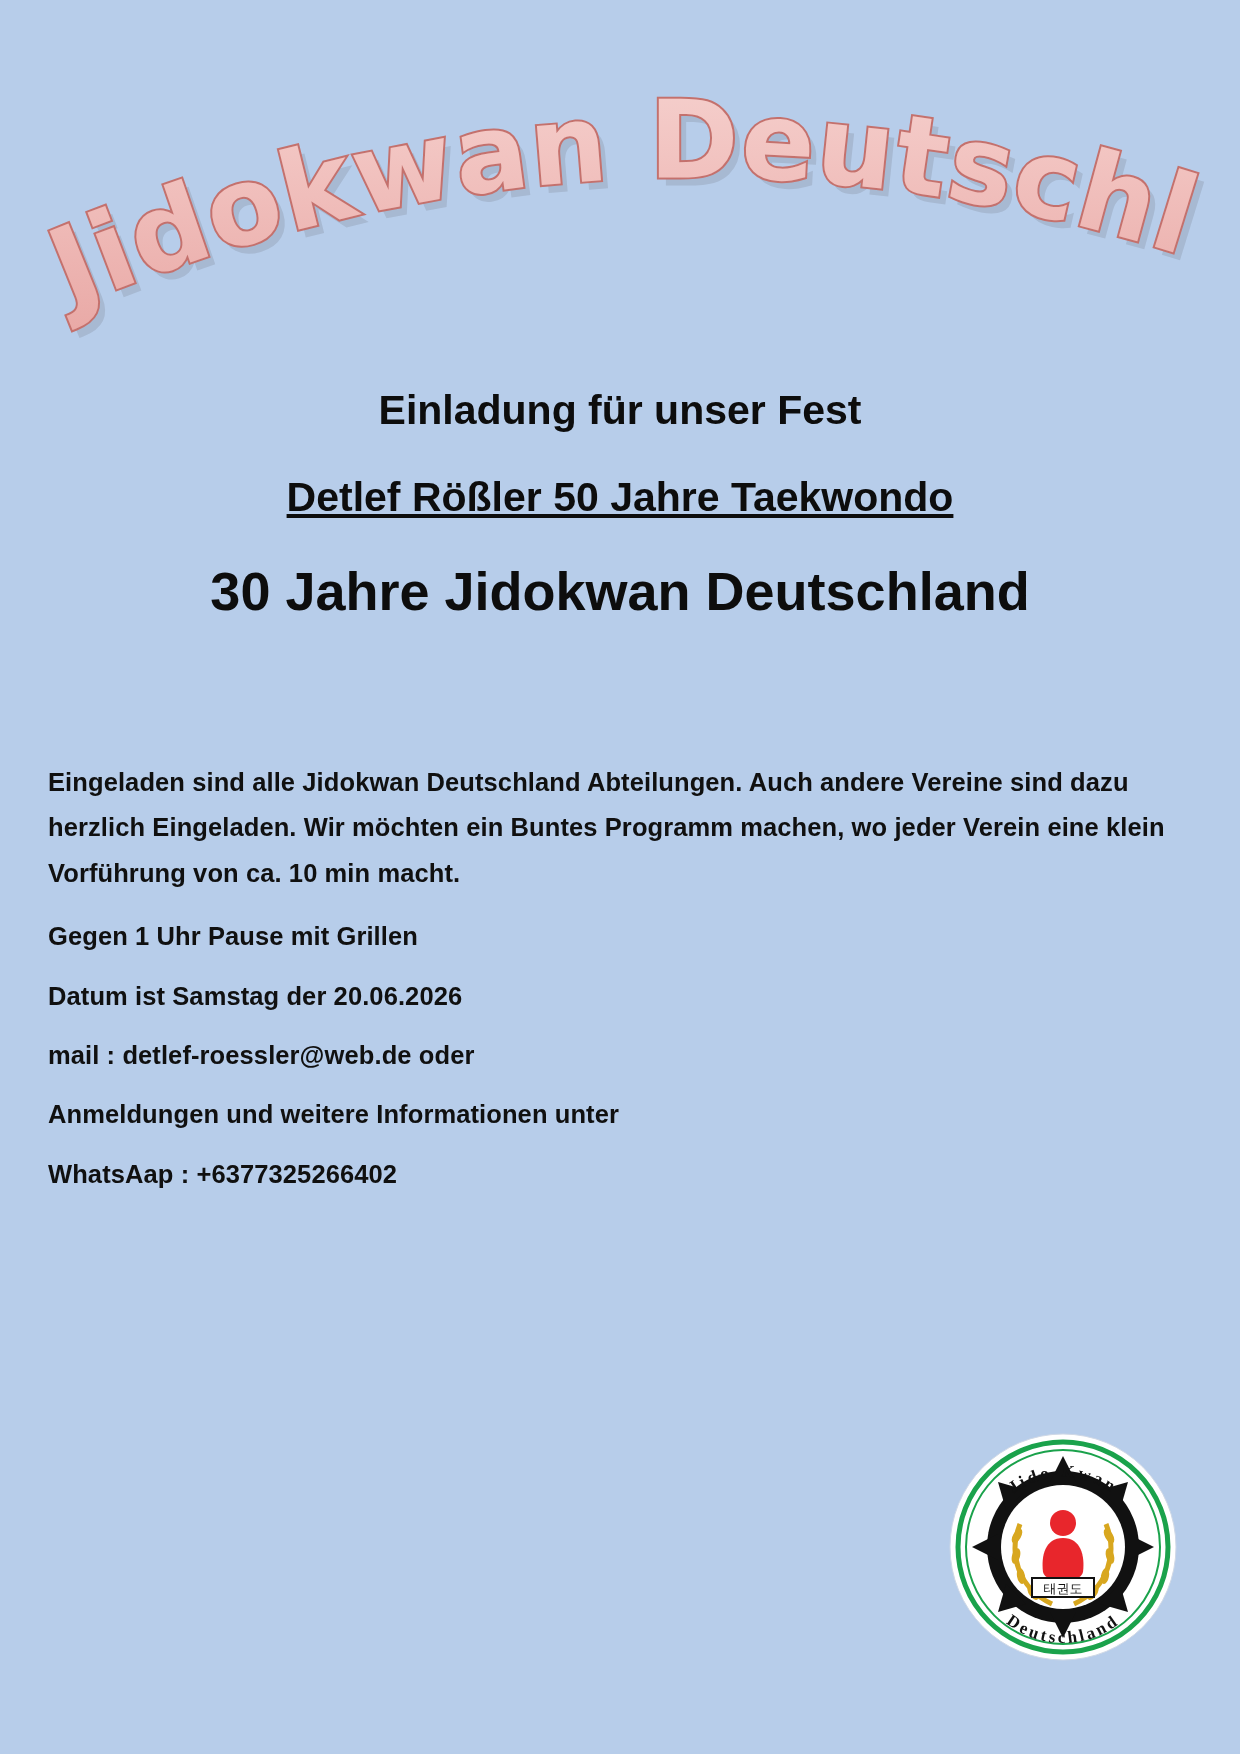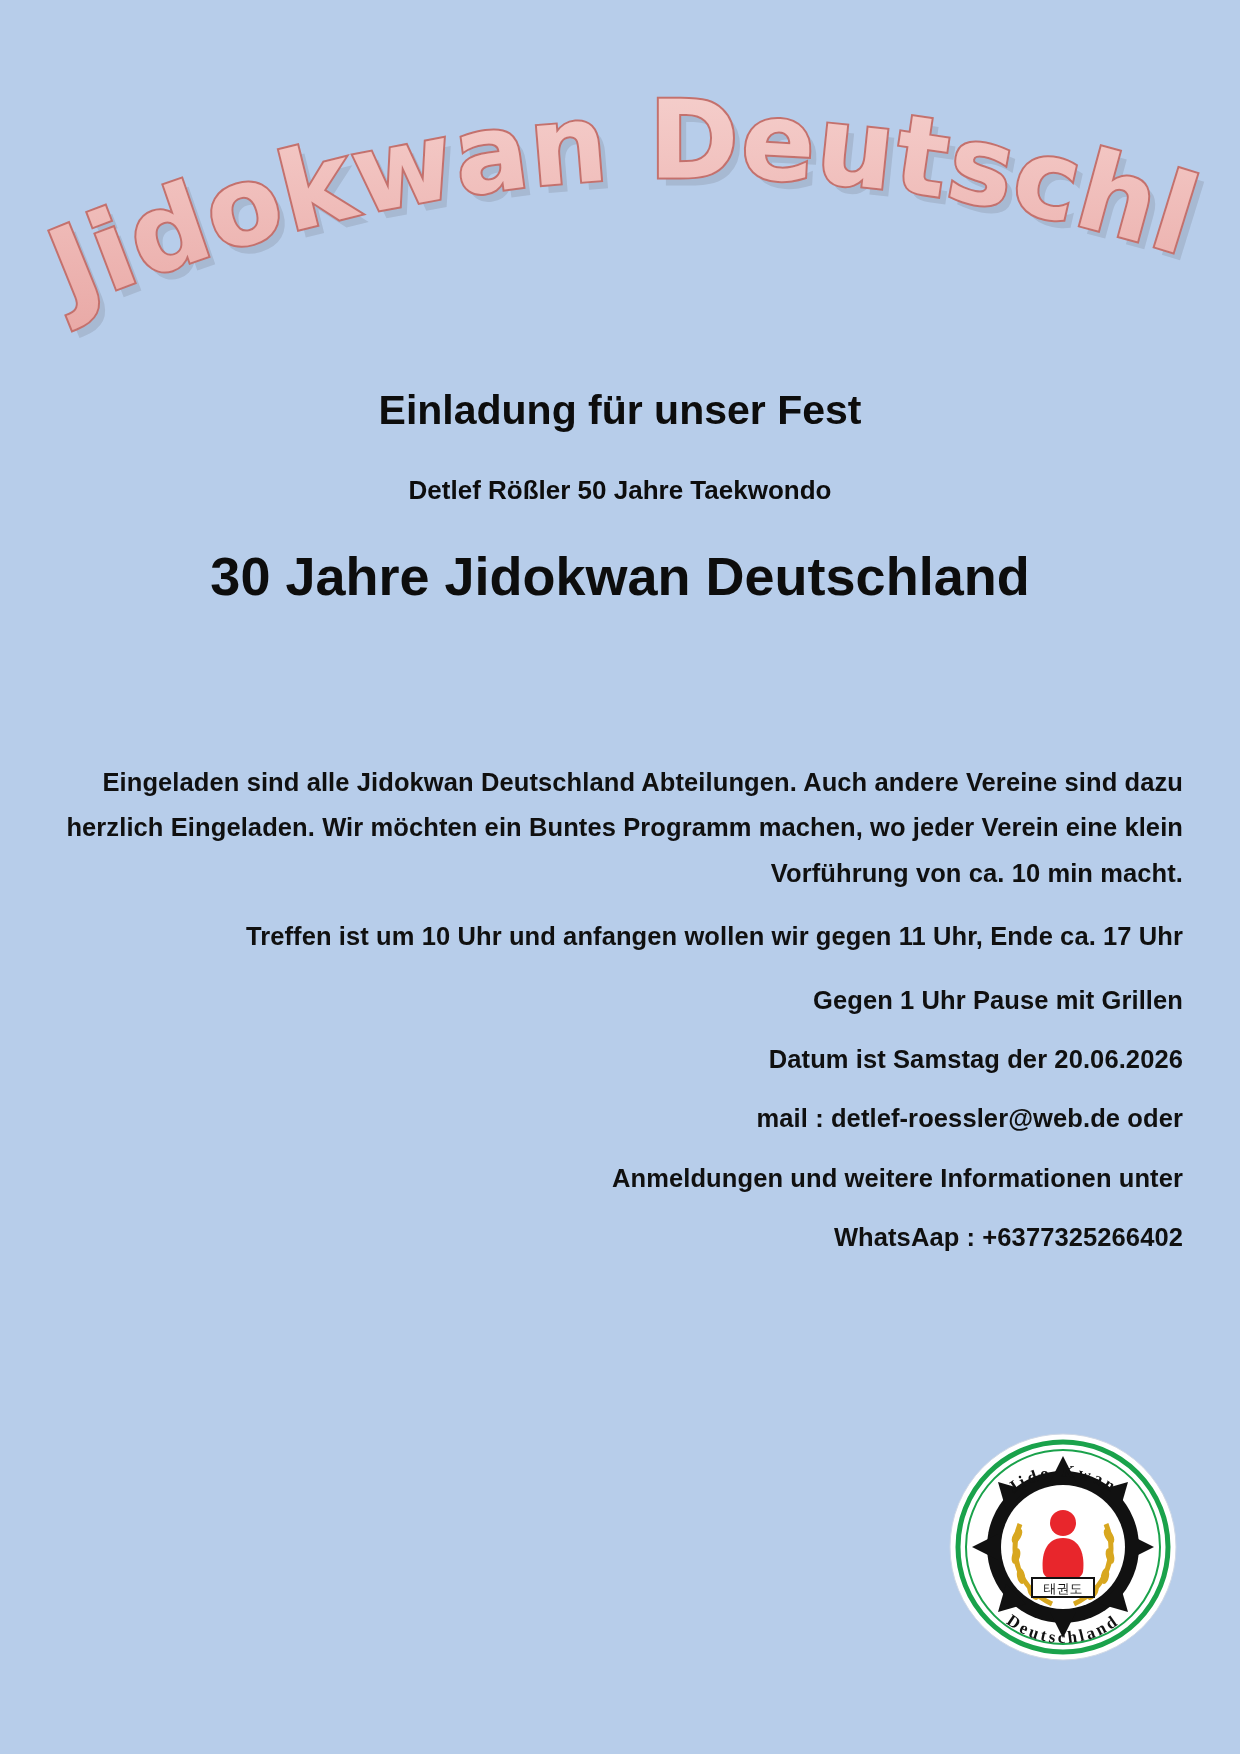--- a/index.html
+++ b/index.html
@@ -53,30 +53,29 @@
   }
   .headline {
     font-family: "Liberation Sans", sans-serif;
     font-weight: bold;
     font-size: 41px;
     line-height: 1.0;
     color: #0d0d0d;
     margin: 0 0 46px 0;
     letter-spacing: 0px;
   }
-  .headline.h2 { font-size: 26px; }
+  .headline.h2 { font-size: 41px; text-decoration: underline; }
   .headline.h3 { font-size: 54px; margin-bottom: 0; }
 
   
   .body-text {
     position: absolute;
     left: 48px;
     top: 760px;
     width: 1135px;
-    text-align: right;
   }
   .para {
     font-family: "Liberation Sans", sans-serif;
     font-weight: bold;
     font-size: 25.5px;
     line-height: 1.78;
     color: #101010;
     margin: 0 0 18px 0;
     letter-spacing: 0.1px;
   }
@@ -121,21 +120,20 @@
   </div>
 
   <div class="headings">
     <div class="headline h1">Einladung für unser Fest</div>
     <div class="headline h2">Detlef Rößler 50 Jahre Taekwondo</div>
     <div class="headline h3">30 Jahre Jidokwan Deutschland</div>
   </div>
 
   <div class="body-text">
     <p class="para">Eingeladen sind alle Jidokwan Deutschland Abteilungen. Auch andere Vereine sind dazu herzlich Eingeladen. Wir möchten ein Buntes Programm machen, wo jeder Verein eine klein Vorführung von ca. 10 min macht.</p>
-    <p class="para">Treffen ist um 10 Uhr und anfangen wollen wir gegen 11 Uhr, Ende ca. 17 Uhr</p>
     <p class="para single">Gegen 1 Uhr Pause mit Grillen</p>
     <p class="para single">Datum ist Samstag der 20.06.2026</p>
     <p class="para single">mail : detlef-roessler@web.de oder</p>
     <p class="para single">Anmeldungen und weitere Informationen unter</p>
     <p class="para single">WhatsAap : +6377325266402</p>
   </div>
 
   <div class="logo">
     <svg viewBox="0 0 230 230" width="230" height="230" xmlns="http://www.w3.org/2000/svg">
       <defs>

